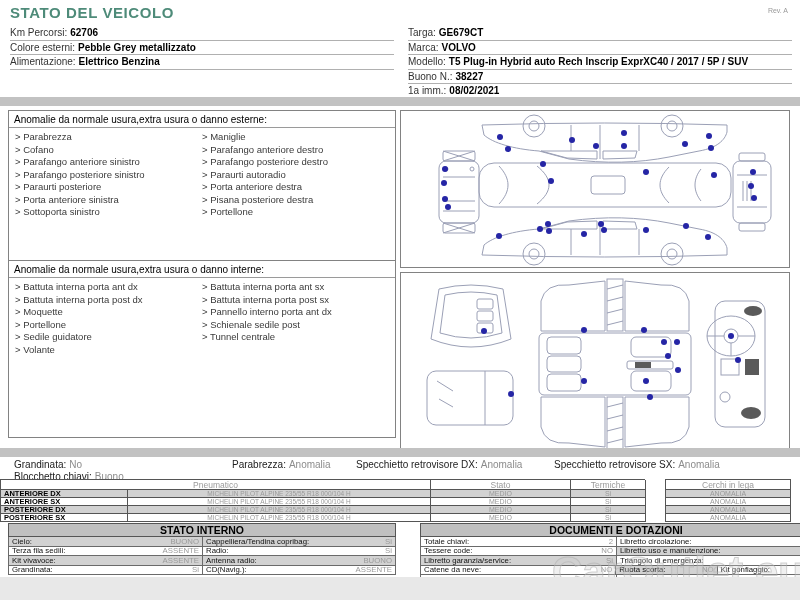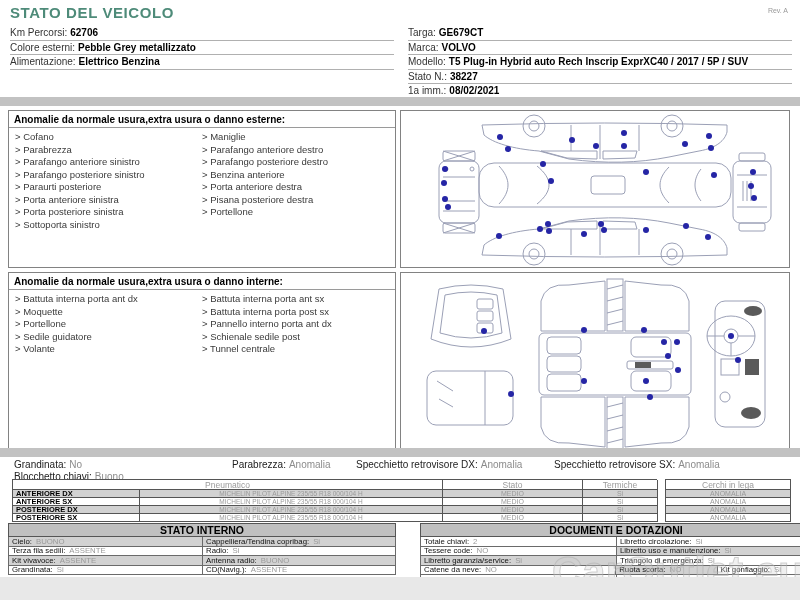--- a/index.html
+++ b/index.html
@@ -16,43 +16,43 @@
   .frow{border-bottom:1px solid #b0b0b0;padding:1px 0;font-size:10px;line-height:11.5px;color:#333}
   .fvalue{font-weight:bold;color:#000;margin-left:3px}
 
   .bar{position:absolute;left:0;width:800px;height:9px;background:#c2c2c2}
   .bar1{top:97px}.bar2{top:448px}
 
   
   .box{position:absolute;border:1px solid #828282;background:#fff;box-sizing:border-box}
   .box-ext-list{left:8px;top:110px;width:388px;height:158px}
   .box-ext-diag{left:400px;top:110px;width:390px;height:158px}
-  .box-int-list{left:8px;top:272px;width:388px;height:178px}
+  .box-int-list{left:8px;top:260px;width:388px;height:178px}
   .box-int-diag{left:400px;top:272px;width:390px;height:178px}
-  .box-title{font-size:10px;font-weight:bold;padding:3px 5px 2px;border-bottom:1px solid #9a9a9a}
+  .box-title{font-size:10px;font-weight:normal;padding:3px 5px 2px;border-bottom:1px solid #9a9a9a}
   .cols{display:flex;padding:3px 6px}
   .col{width:50%}
   .li{font-size:9.5px;color:#3a3a3a;line-height:12.5px;white-space:nowrap}
   .li::before{content:"> "}
 
   .diag{position:relative;width:100%;height:100%}
   .dot{position:absolute;width:6px;height:6px;border-radius:50%;background:#2525a5;
        transform:translate(-50%,-50%)}
   .car{stroke:#9ba0b6;fill:none;stroke-width:1}
   .cardark{fill:#5a5a5a;stroke:none}
 
   
   .statusline{position:absolute;left:14px;top:459px;width:780px;font-size:10px}
   .st-item{position:absolute;top:0;white-space:nowrap}
   .st2{position:absolute;top:12px;left:0;white-space:nowrap}
   .st-label{color:#222}
   .st-value{color:#8c8c8c;margin-left:3px}
 
   
-  .tyres{position:absolute;left:12px;top:479px;width:645px;display:grid;
+  .tyres{position:absolute;left:0;top:479px;width:645px;display:grid;
          grid-template-columns:127px 303px 140px 75px;grid-template-rows:10px repeat(4,8px);
          border-left:1px solid #555;border-top:1px solid #555;box-sizing:border-box}
   .cerchi{position:absolute;left:665px;top:479px;width:126px;display:grid;
           grid-template-columns:125px;grid-template-rows:10px repeat(4,8px);
           border-left:1px solid #555;border-top:1px solid #555;box-sizing:border-box}
   .tc{border-right:1px solid #555;border-bottom:1px solid #555;display:flex;
       align-items:center;justify-content:center;overflow:hidden;white-space:nowrap}
   .th{font-size:8.5px;color:#9a9a9a}
   .span2{grid-column:1/3}
   .pos{font-weight:bold;font-size:7.5px;justify-content:flex-start;padding-left:3px;color:#000}
@@ -60,21 +60,21 @@
   .tval{font-size:7px;color:#9a9a9a}
   .shade{background:#d2d2d2}
 
   
   .btable{position:absolute;top:523px;box-sizing:border-box}
   .binterno{left:8px;width:388px}
   .bdocs{left:420px;width:392px}
   .bhead{height:12px;background:#c0c0c0;border:1px solid #555;font-weight:bold;
          font-size:10.5px;text-align:center;line-height:12px}
   .brow{display:flex;border:1px solid #6a6a6a;border-top:none;height:9.5px;box-sizing:border-box}
-  .bcell{display:flex;align-items:center;padding:0 3px;
+  .bcell{display:flex;justify-content:space-between;align-items:center;padding:0 3px;
          flex:1 1 50%;overflow:hidden;white-space:nowrap;box-sizing:border-box}
   .bcell + .bcell{border-left:1px solid #6a6a6a}
   .w50{flex:0 0 49.8%}.w26{flex:0 0 26%}.wrest{flex:1}
   .blabel{font-size:7.8px;color:#111}
   .bvalue{font-size:7.8px;color:#9a9a9a;margin-left:4px}
   .sh{background:#d2d2d2}
 
   
   .footer-company{position:absolute;left:14px;top:586px;font-size:7px;color:#555}
   .footer-page{position:absolute;left:398px;top:586px;font-size:7px;color:#555}
@@ -108,47 +108,46 @@
     <div class="frow">
       <span class="flabel">Targa:</span><span class="fvalue">GE679CT</span>
     </div>
     <div class="frow">
       <span class="flabel">Marca:</span><span class="fvalue">VOLVO</span>
     </div>
     <div class="frow">
       <span class="flabel">Modello:</span><span class="fvalue">T5 Plug-in Hybrid auto Rech Inscrip ExprXC40 / 2017 / 5P / SUV</span>
     </div>
     <div class="frow">
-      <span class="flabel">Stato N.:</span><span class="fvalue">38227</span>
+      <span class="flabel">Buono N.:</span><span class="fvalue">38227</span>
     </div>
     <div class="frow">
       <span class="flabel">1a imm.:</span><span class="fvalue">08/02/2021</span>
     </div>
   </div>
 
   <div class="bar bar1"></div>
 
   <div class="box box-ext-list">
     <div class="box-title">Anomalie da normale usura,extra usura o danno esterne:</div>
     <div class="cols">
       <div class="col">
+          <div class="li">Parabrezza</div>
           <div class="li">Cofano</div>
-          <div class="li">Parabrezza</div>
           <div class="li">Parafango anteriore sinistro</div>
           <div class="li">Parafango posteriore sinistro</div>
           <div class="li">Paraurti posteriore</div>
           <div class="li">Porta anteriore sinistra</div>
-          <div class="li">Porta posteriore sinistra</div>
           <div class="li">Sottoporta sinistro</div>
         </div>
       <div class="col">
           <div class="li">Maniglie</div>
           <div class="li">Parafango anteriore destro</div>
           <div class="li">Parafango posteriore destro</div>
-          <div class="li">Benzina anteriore</div>
+          <div class="li">Paraurti autoradio</div>
           <div class="li">Porta anteriore destra</div>
           <div class="li">Pisana posteriore destra</div>
           <div class="li">Portellone</div>
         </div>
     </div>
   </div>
 
   <div class="box box-ext-diag">
     <div class="diag">
       <svg class="car" width="388" height="156" viewBox="0 0 388 156">
@@ -202,20 +201,21 @@
         </g>
       </svg>
     <span class="dot" style="left: 44px; top: 58px;"></span><span class="dot" style="left: 43px; top: 72px;"></span><span class="dot" style="left: 44px; top: 88px;"></span><span class="dot" style="left: 47px; top: 96px;"></span><span class="dot" style="left: 99px; top: 26px;"></span><span class="dot" style="left: 107px; top: 38px;"></span><span class="dot" style="left: 171px; top: 29px;"></span><span class="dot" style="left: 195px; top: 35px;"></span><span class="dot" style="left: 223px; top: 22px;"></span><span class="dot" style="left: 223px; top: 35px;"></span><span class="dot" style="left: 284px; top: 33px;"></span><span class="dot" style="left: 308px; top: 25px;"></span><span class="dot" style="left: 310px; top: 37px;"></span><span class="dot" style="left: 142px; top: 53px;"></span><span class="dot" style="left: 150px; top: 70px;"></span><span class="dot" style="left: 245px; top: 61px;"></span><span class="dot" style="left: 313px; top: 64px;"></span><span class="dot" style="left: 98px; top: 125px;"></span><span class="dot" style="left: 139px; top: 118px;"></span><span class="dot" style="left: 147px; top: 113px;"></span><span class="dot" style="left: 148px; top: 120px;"></span><span class="dot" style="left: 183px; top: 123px;"></span><span class="dot" style="left: 200px; top: 113px;"></span><span class="dot" style="left: 203px; top: 119px;"></span><span class="dot" style="left: 245px; top: 119px;"></span><span class="dot" style="left: 285px; top: 115px;"></span><span class="dot" style="left: 307px; top: 126px;"></span><span class="dot" style="left: 352px; top: 61px;"></span><span class="dot" style="left: 350px; top: 75px;"></span><span class="dot" style="left: 353px; top: 87px;"></span></div>
   </div>
 
   <div class="box box-int-list">
     <div class="box-title">Anomalie da normale usura,extra usura o danno interne:</div>
     <div class="cols">
       <div class="col">
           <div class="li">Battuta interna porta ant dx</div>
+          <div class="li">Battuta interna porta post dx</div>
           <div class="li">Moquette</div>
           <div class="li">Portellone</div>
           <div class="li">Sedile guidatore</div>
           <div class="li">Volante</div>
         </div>
       <div class="col">
           <div class="li">Battuta interna porta ant sx</div>
           <div class="li">Battuta interna porta post sx</div>
           <div class="li">Pannello interno porta ant dx</div>
           <div class="li">Schienale sedile post</div>

